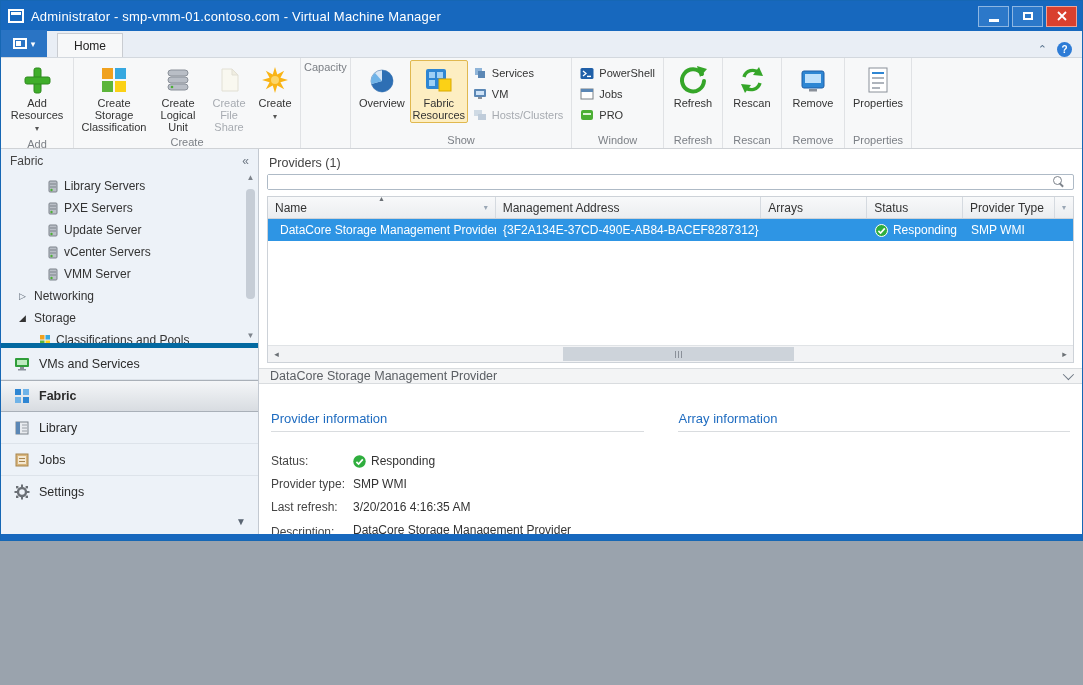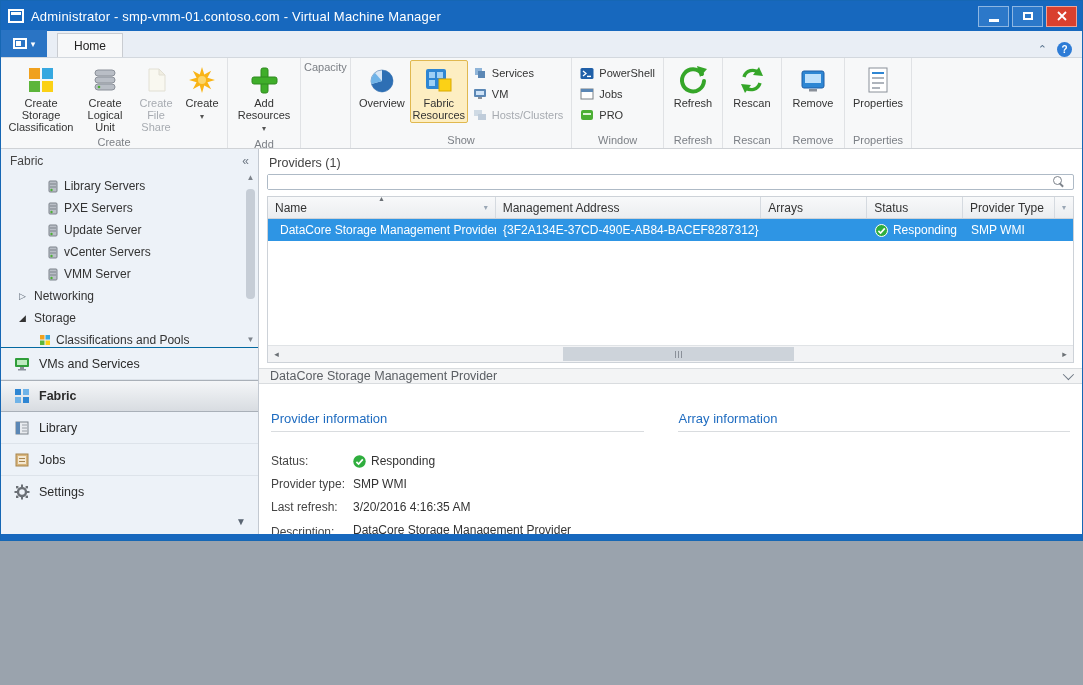--- a/index.html
+++ b/index.html
@@ -54,21 +54,21 @@
   .sb-collapse{ margin-left:auto; color:#6d7783; font-size:12px;}
   .tree{ flex:1; position:relative; overflow:hidden; font-size:12px; color:#333; padding-top:2px;}
   .titem{ height:22px; display:flex; align-items:center; gap:5px;}
   .titem .arrow{ width:10px; font-size:9px; color:#5a6572;}
   .titem .arrow.exp{ color:#333;}
   .hlbox{ display:flex; align-items:center; gap:5px; flex:1; margin-right:18px; background:#d9e4f0; border:1px solid #9cb3cf; height:19px; padding:0 6px 0 4px;}
   .vscroll{ position:absolute; right:1px; top:0; bottom:0; width:13px; display:flex; flex-direction:column; align-items:center;}
   .vscroll .sarrow{ font-size:8px; color:#7d838b; height:12px;}
   .vscroll .track{ flex:1; width:9px; position:relative;}
   .vscroll .thumb{ position:absolute; top:4px; height:110px; left:0; right:0; background:#c6cdd6; border-radius:4px;}
-  .ws{ border-top:1px solid #0369a1; }
+  .ws{ border-top:5px solid #0369a1; }
   .wsitem{ height:32px; display:flex; align-items:center; gap:9px; padding-left:13px; font-size:12.5px; color:#2b2b2b; border-bottom:1px solid #dde3ea; cursor:default;}
   .wsitem.sel{ background:linear-gradient(#f4f6f8,#d8dce1); border-top:1px solid #a9b0b8; border-bottom:1px solid #a9b0b8; font-weight:bold;}
   .sb-bottom{ height:26px; display:flex; align-items:center; justify-content:flex-end; padding-right:12px; color:#5a6572; font-size:10px;}
 
   
   .main{ flex:1; background:#fff; display:flex; flex-direction:column; min-width:0;}
   .list-title{ padding:7px 10px 3px; font-size:12.5px; color:#444;}
   .searchrow{ margin:1px 8px 6px; height:22px; border:1px solid #aebac6; border-radius:2px; display:flex; align-items:center; background:#fff;}
   .searchrow input{ flex:1; border:none; outline:none; font-size:12px; padding:0 6px; font-family:"Liberation Sans",sans-serif;}
   .mag{ width:12px; height:12px; position:relative; margin-right:8px;}
@@ -137,20 +137,35 @@
     <span class="tabrow-right">
       <span class="rib-collapse">⌃</span>
       <span class="helpbtn">?</span>
     </span>
   </div>
 
   <div class="ribbon">
 
     <div class="rgroup">
       <div class="rbody">
+        <div class="rbtn-lg" style="width:66px">
+          <span class="ic">
+            <svg width="30" height="30">
+                <rect x="12" y="3" width="7" height="25" rx="2" fill="#3fae2a" stroke="#2f8a1f"></rect>
+                <rect x="3" y="12" width="25" height="7" rx="2" fill="#3fae2a" stroke="#2f8a1f"></rect>
+              </svg>
+          </span>
+          <span class="lbl"><span>Add Resources</span> <span class="caret">▾</span></span>
+        </div>
+      </div>
+      <div class="rlabel">Add</div>
+    </div>
+
+    <div class="rgroup">
+      <div class="rbody">
         <div class="rbtn-lg" style="width:74px">
           <span class="ic">
             <svg width="30" height="30">
                 <rect x="3" y="3" width="11" height="11" fill="#f0a11e"></rect>
                 <rect x="16" y="3" width="11" height="11" fill="#36a8e0"></rect>
                 <rect x="3" y="16" width="11" height="11" fill="#5cb53a"></rect>
                 <rect x="16" y="16" width="11" height="11" fill="#fbd116"></rect>
               </svg>
           </span>
           <span class="lbl">Create Storage Classification</span>
@@ -180,35 +195,20 @@
             <svg width="30" height="30">
                 <polygon points="15,2 18,12 28,15 18,18 15,28 12,18 2,15 12,12" fill="#f9b416"></polygon>
                 <polygon points="15,2 18,12 28,15 18,18 15,28 12,18 2,15 12,12" fill="#f9b416" transform="rotate(45 15 15)"></polygon>
                 <circle cx="15" cy="15" r="4" fill="#fcd66a"></circle>
               </svg>
           </span>
           <span class="lbl"><span>Create</span> <span class="caret">▾</span></span>
         </div>
       </div>
       <div class="rlabel">Create</div>
-    </div>
-
-    <div class="rgroup">
-      <div class="rbody">
-        <div class="rbtn-lg" style="width:66px">
-          <span class="ic">
-            <svg width="30" height="30">
-                <rect x="12" y="3" width="7" height="25" rx="2" fill="#3fae2a" stroke="#2f8a1f"></rect>
-                <rect x="3" y="12" width="25" height="7" rx="2" fill="#3fae2a" stroke="#2f8a1f"></rect>
-              </svg>
-          </span>
-          <span class="lbl"><span>Add Resources</span> <span class="caret">▾</span></span>
-        </div>
-      </div>
-      <div class="rlabel">Add</div>
     </div>
 
     <div class="rgroup">
       <div class="rlabel">Capacity</div>
     </div>
 
     <div class="rgroup">
       <div class="rbody">
         <div class="rbtn-lg" style="width:56px">
           <span class="ic">

